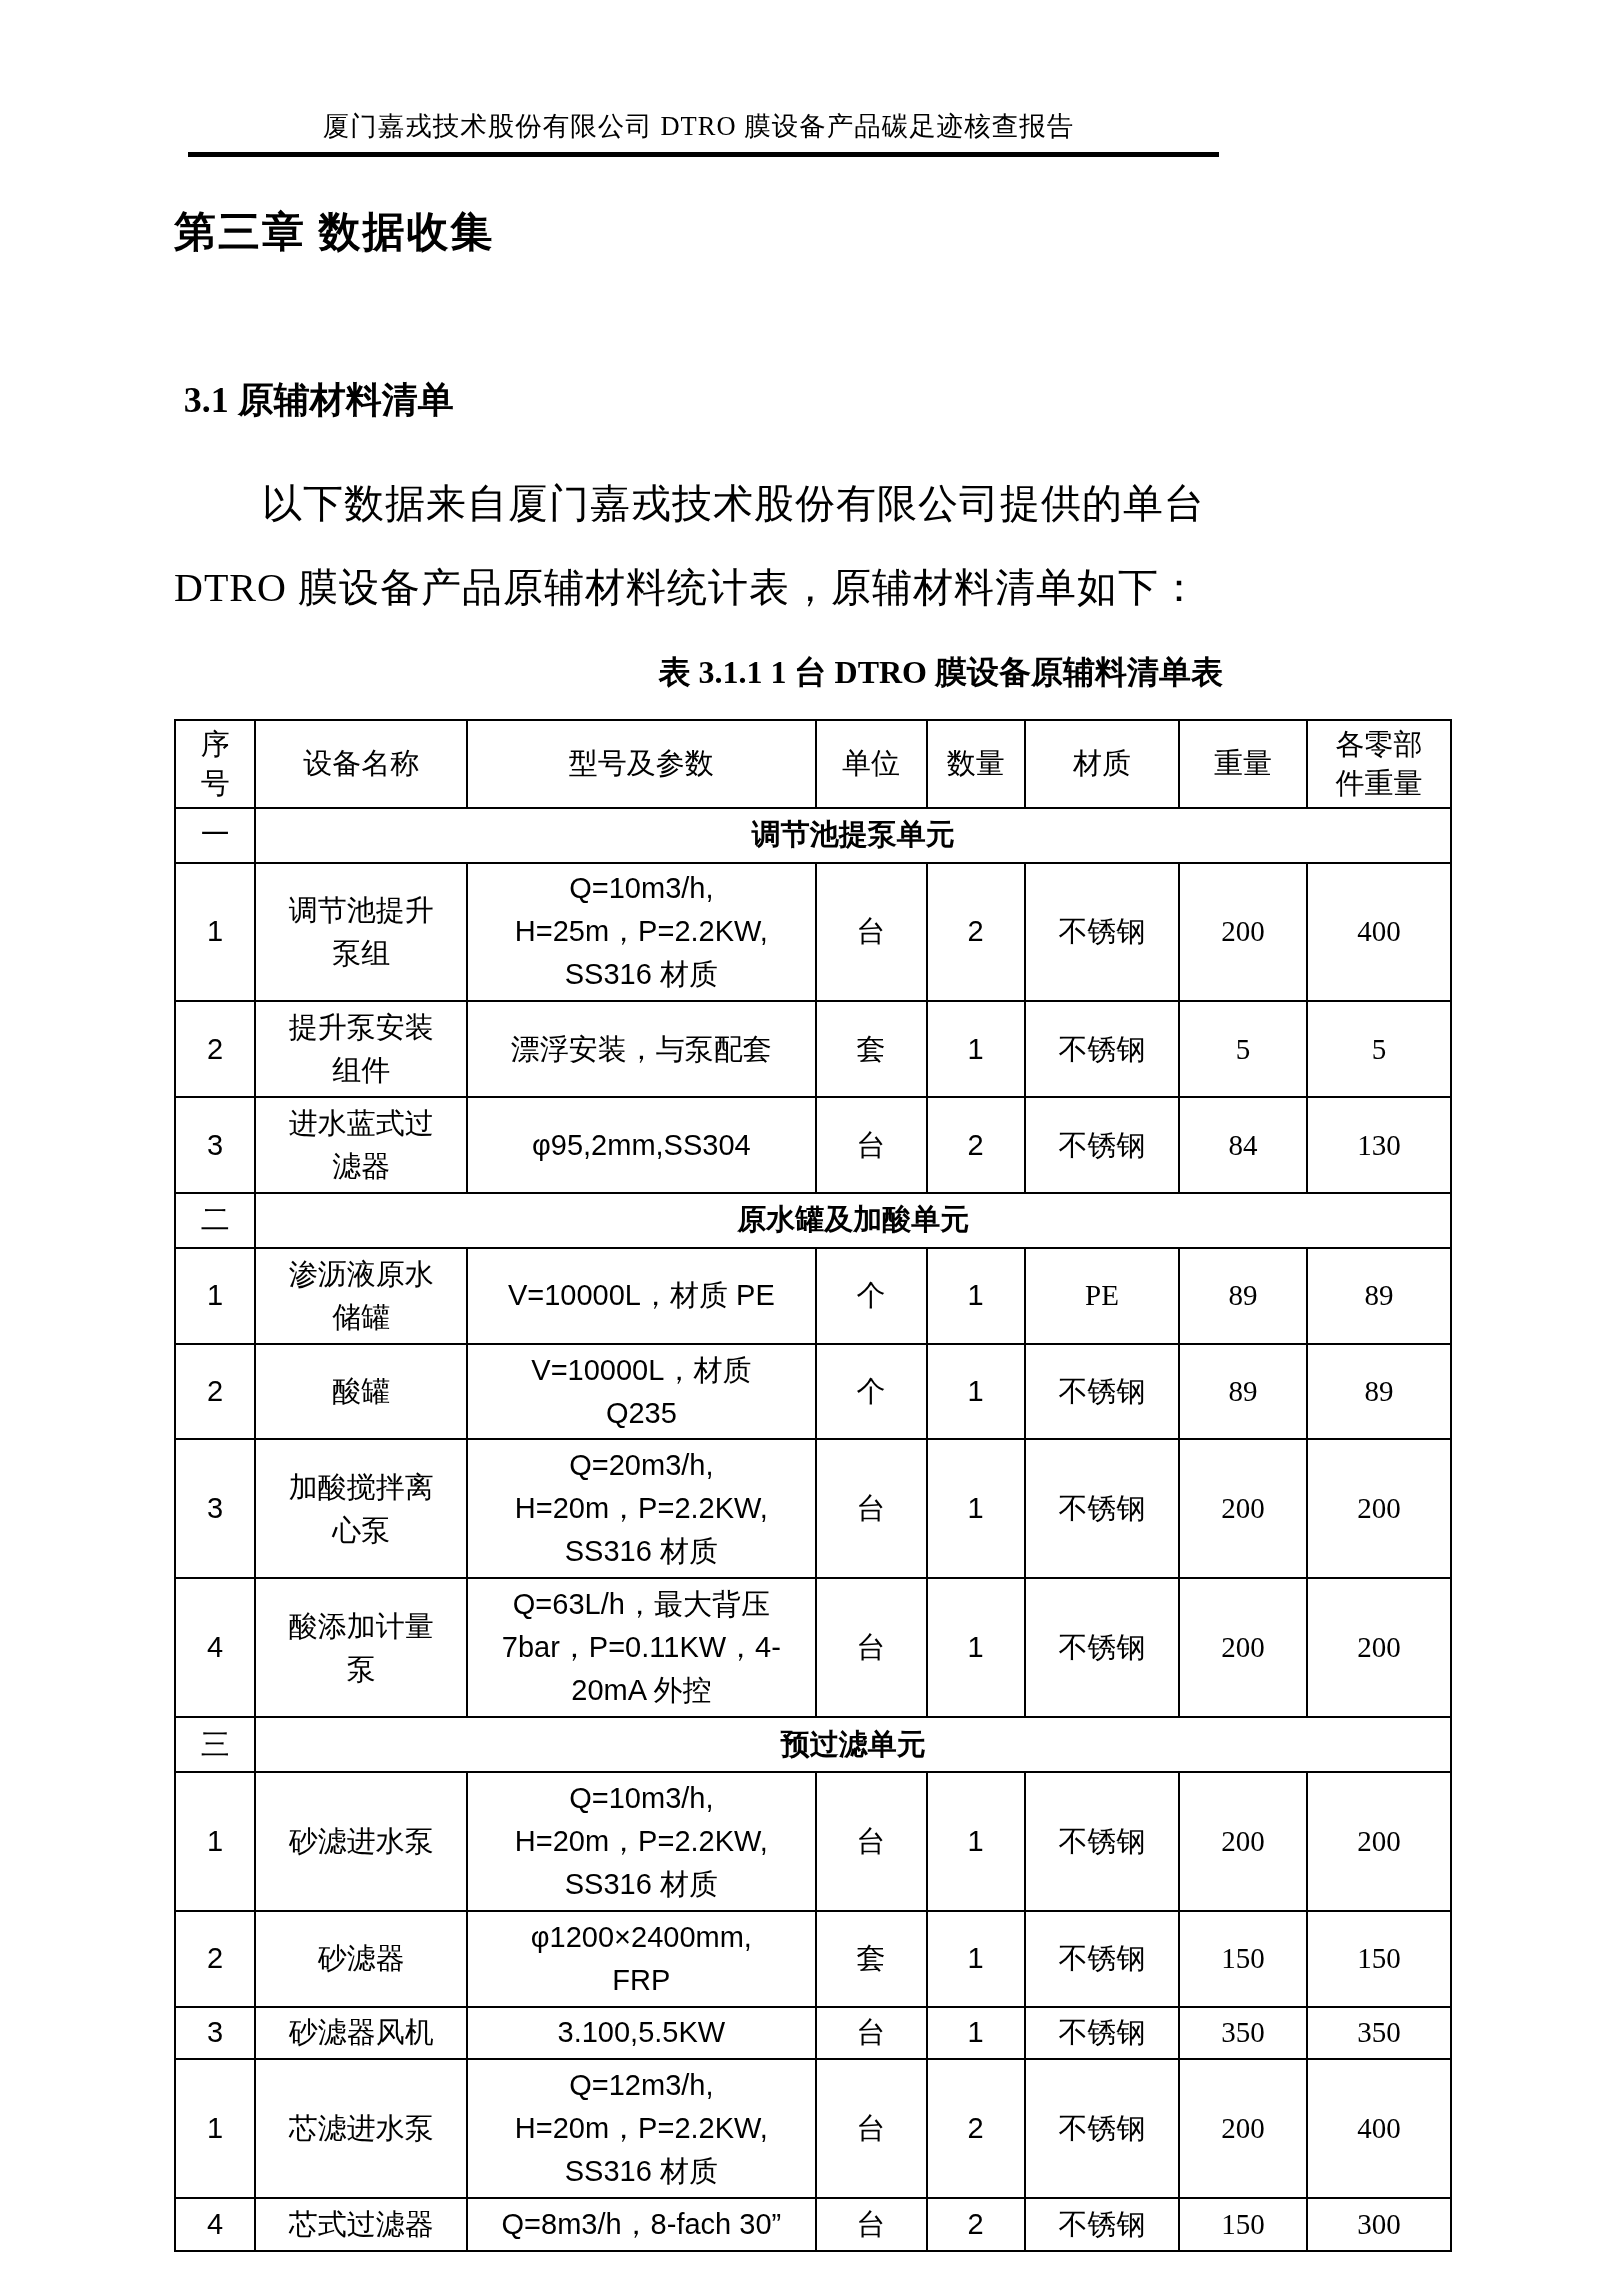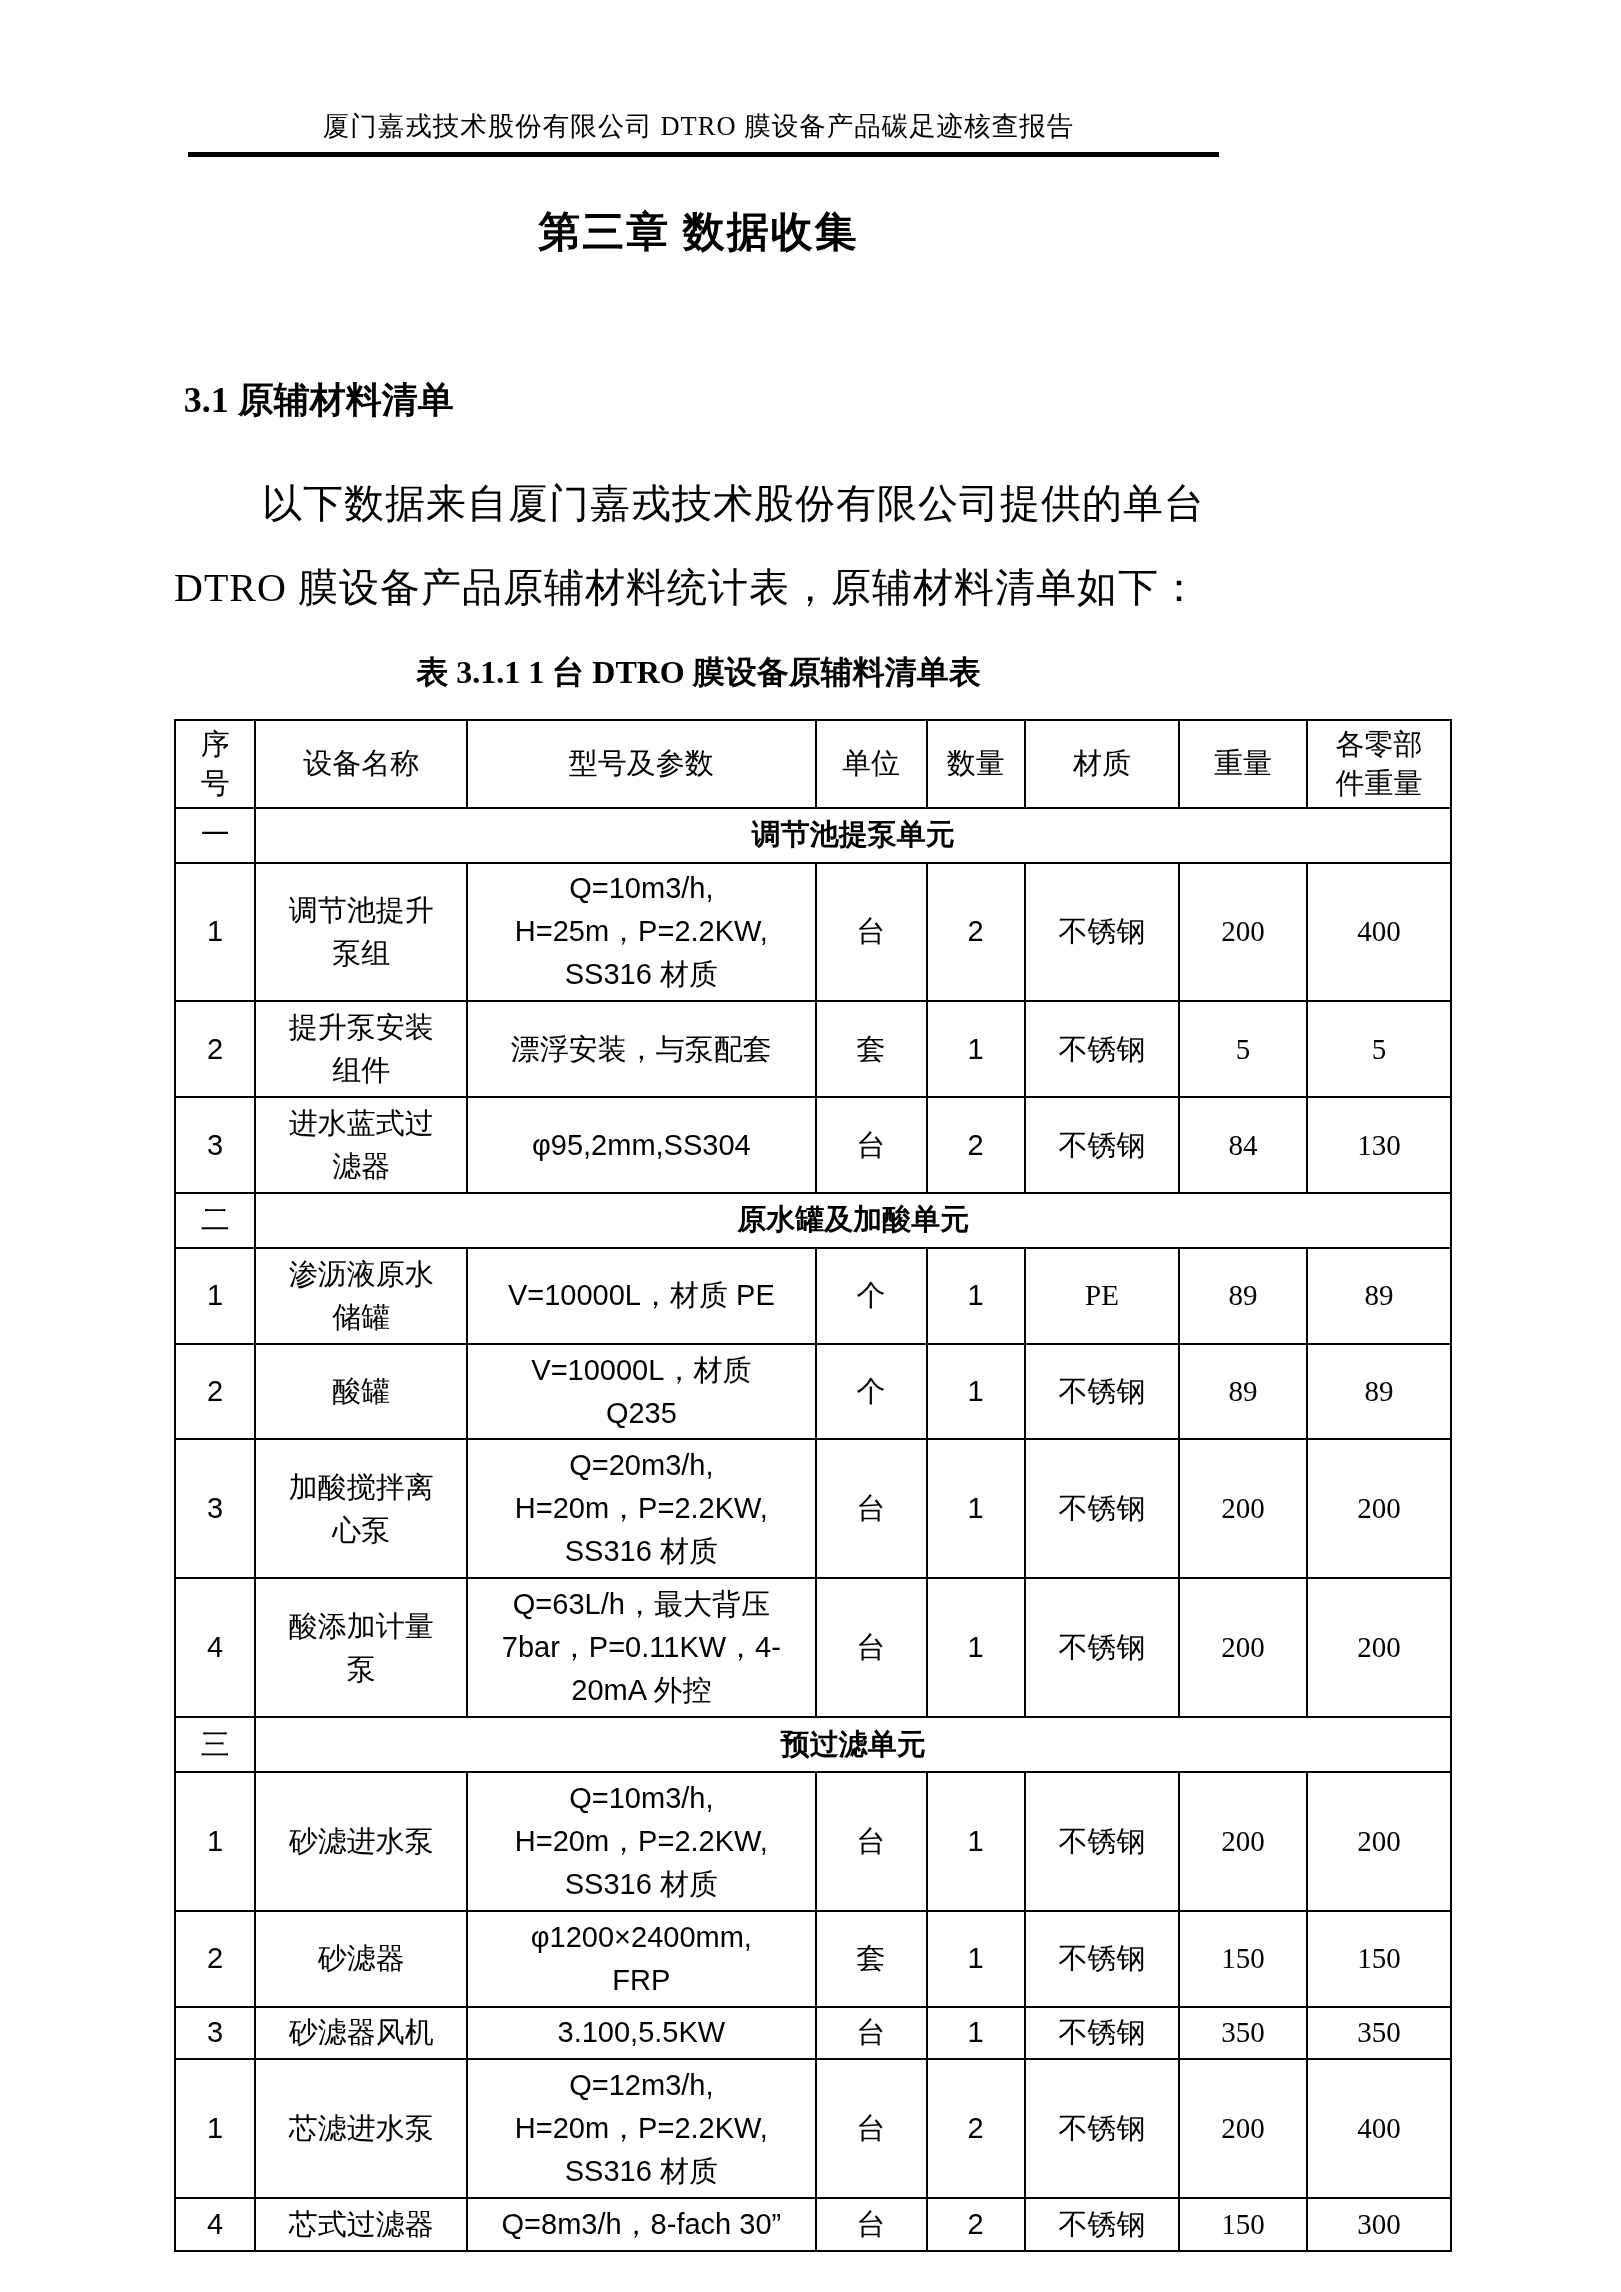--- a/index.html
+++ b/index.html
@@ -23,41 +23,40 @@
     font-size: 26.5px;
     letter-spacing: 1px;
   }
   .header-rule {
     height: 4.9px;
     background: #000;
     margin: 7.8px 3.9px 0 13.7px;
   }
   .chapter-title {
     margin-top: 47px;
-    text-align: center;
     font-size: 42px;
     font-weight: bold;
     letter-spacing: 2px;
   }
   .section-heading {
     margin-top: 116px;
     margin-left: 9.8px;
     font-size: 36px;
     font-weight: bold;
   }
   .body-paragraph {
     margin-top: 37px;
     font-size: 40px;
     line-height: 84px;
     text-indent: 2.2em;
     letter-spacing: 1px;
   }
   .table-caption {
     margin-top: 21.6px;
-    text-align: center;
+    text-align: right;
     font-size: 32px;
     font-weight: bold;
   }
   table.materials {
     margin-top: 23.5px;
     width: 1278px;
     table-layout: fixed;
     border-collapse: collapse;
     border: 2.9px solid #000;
   }

